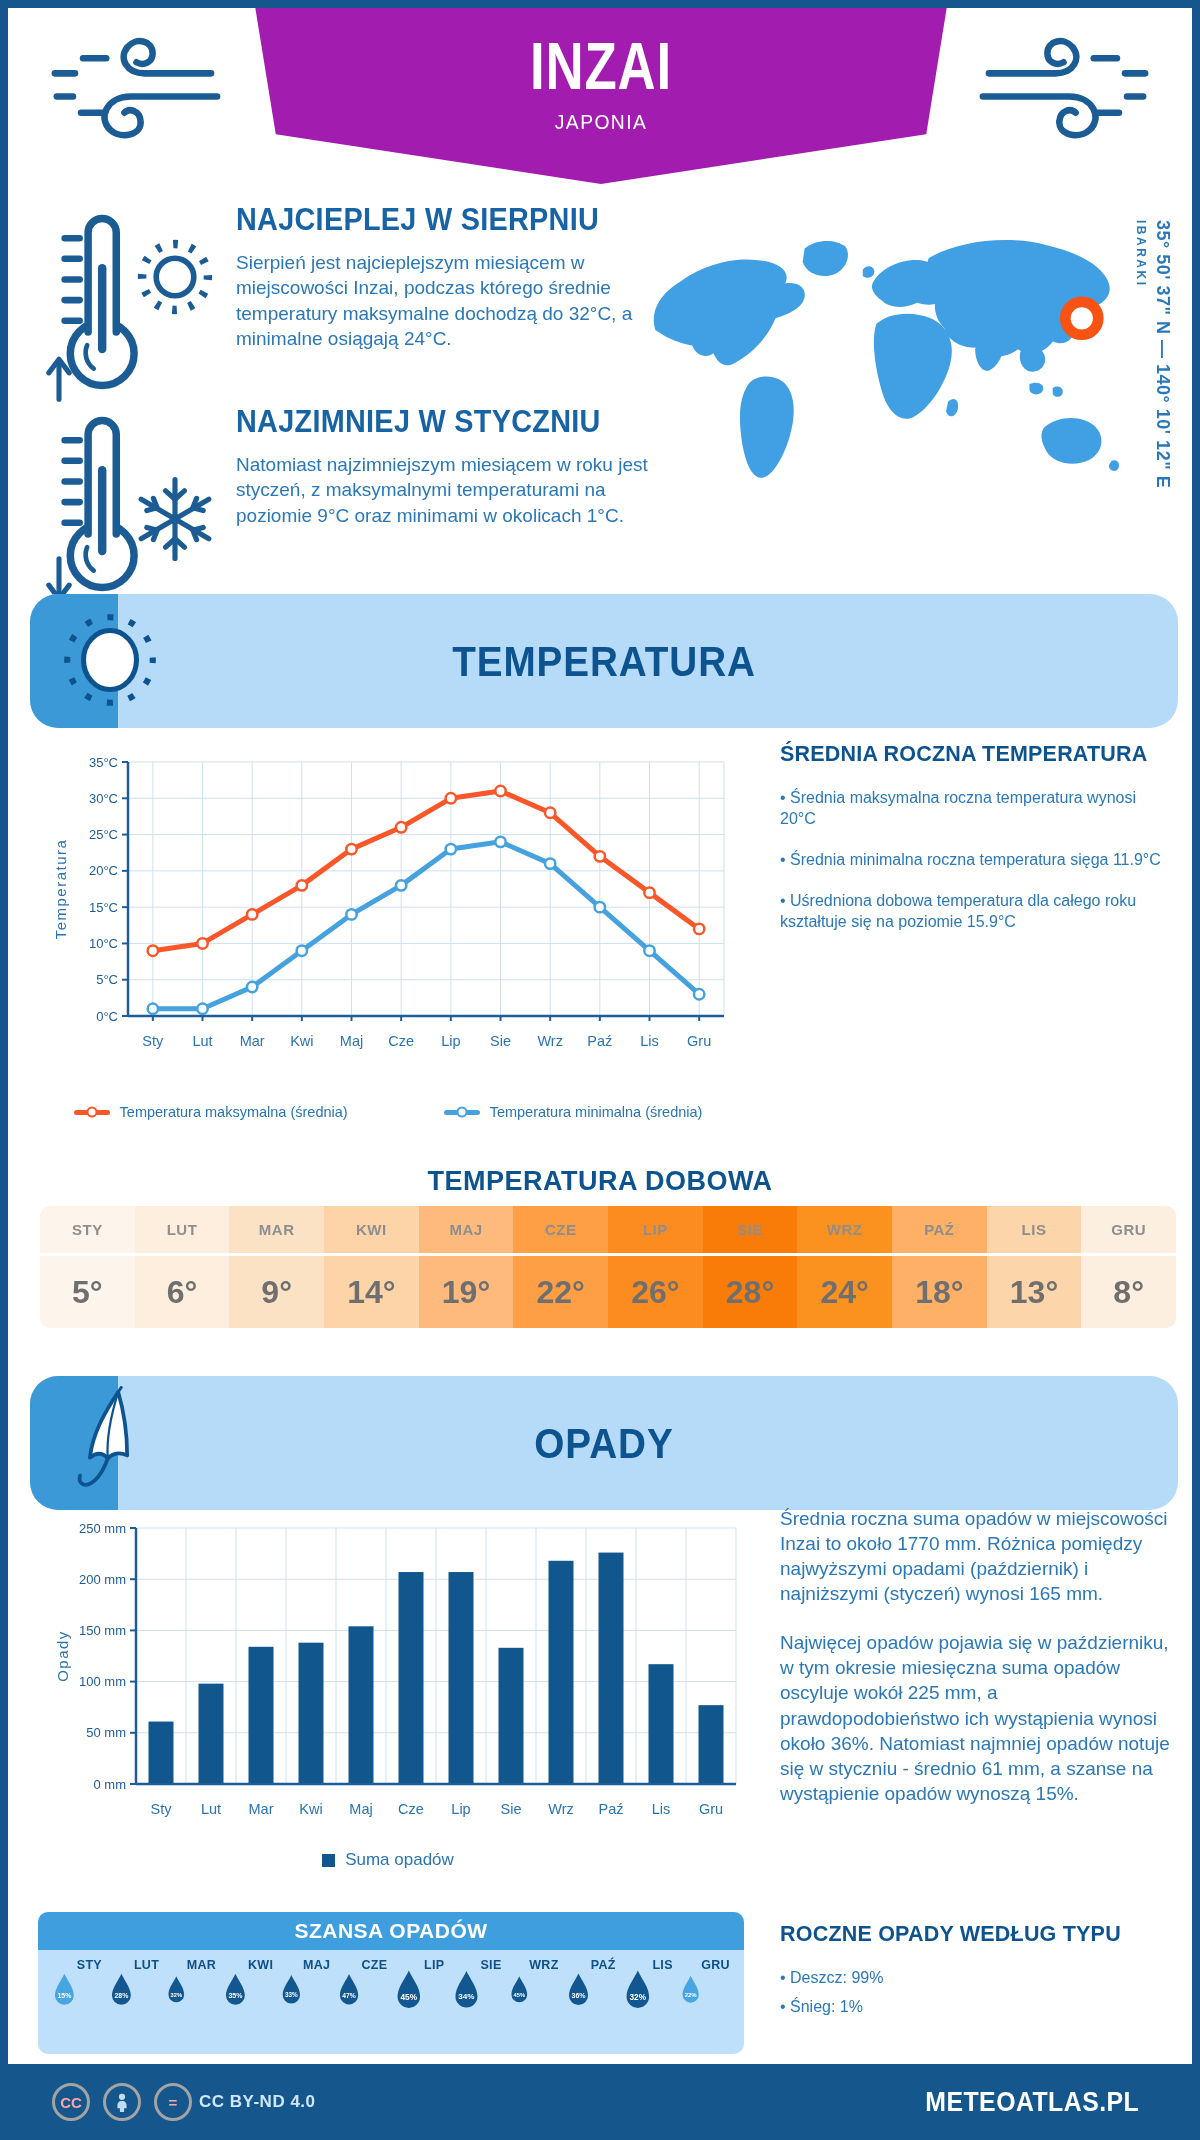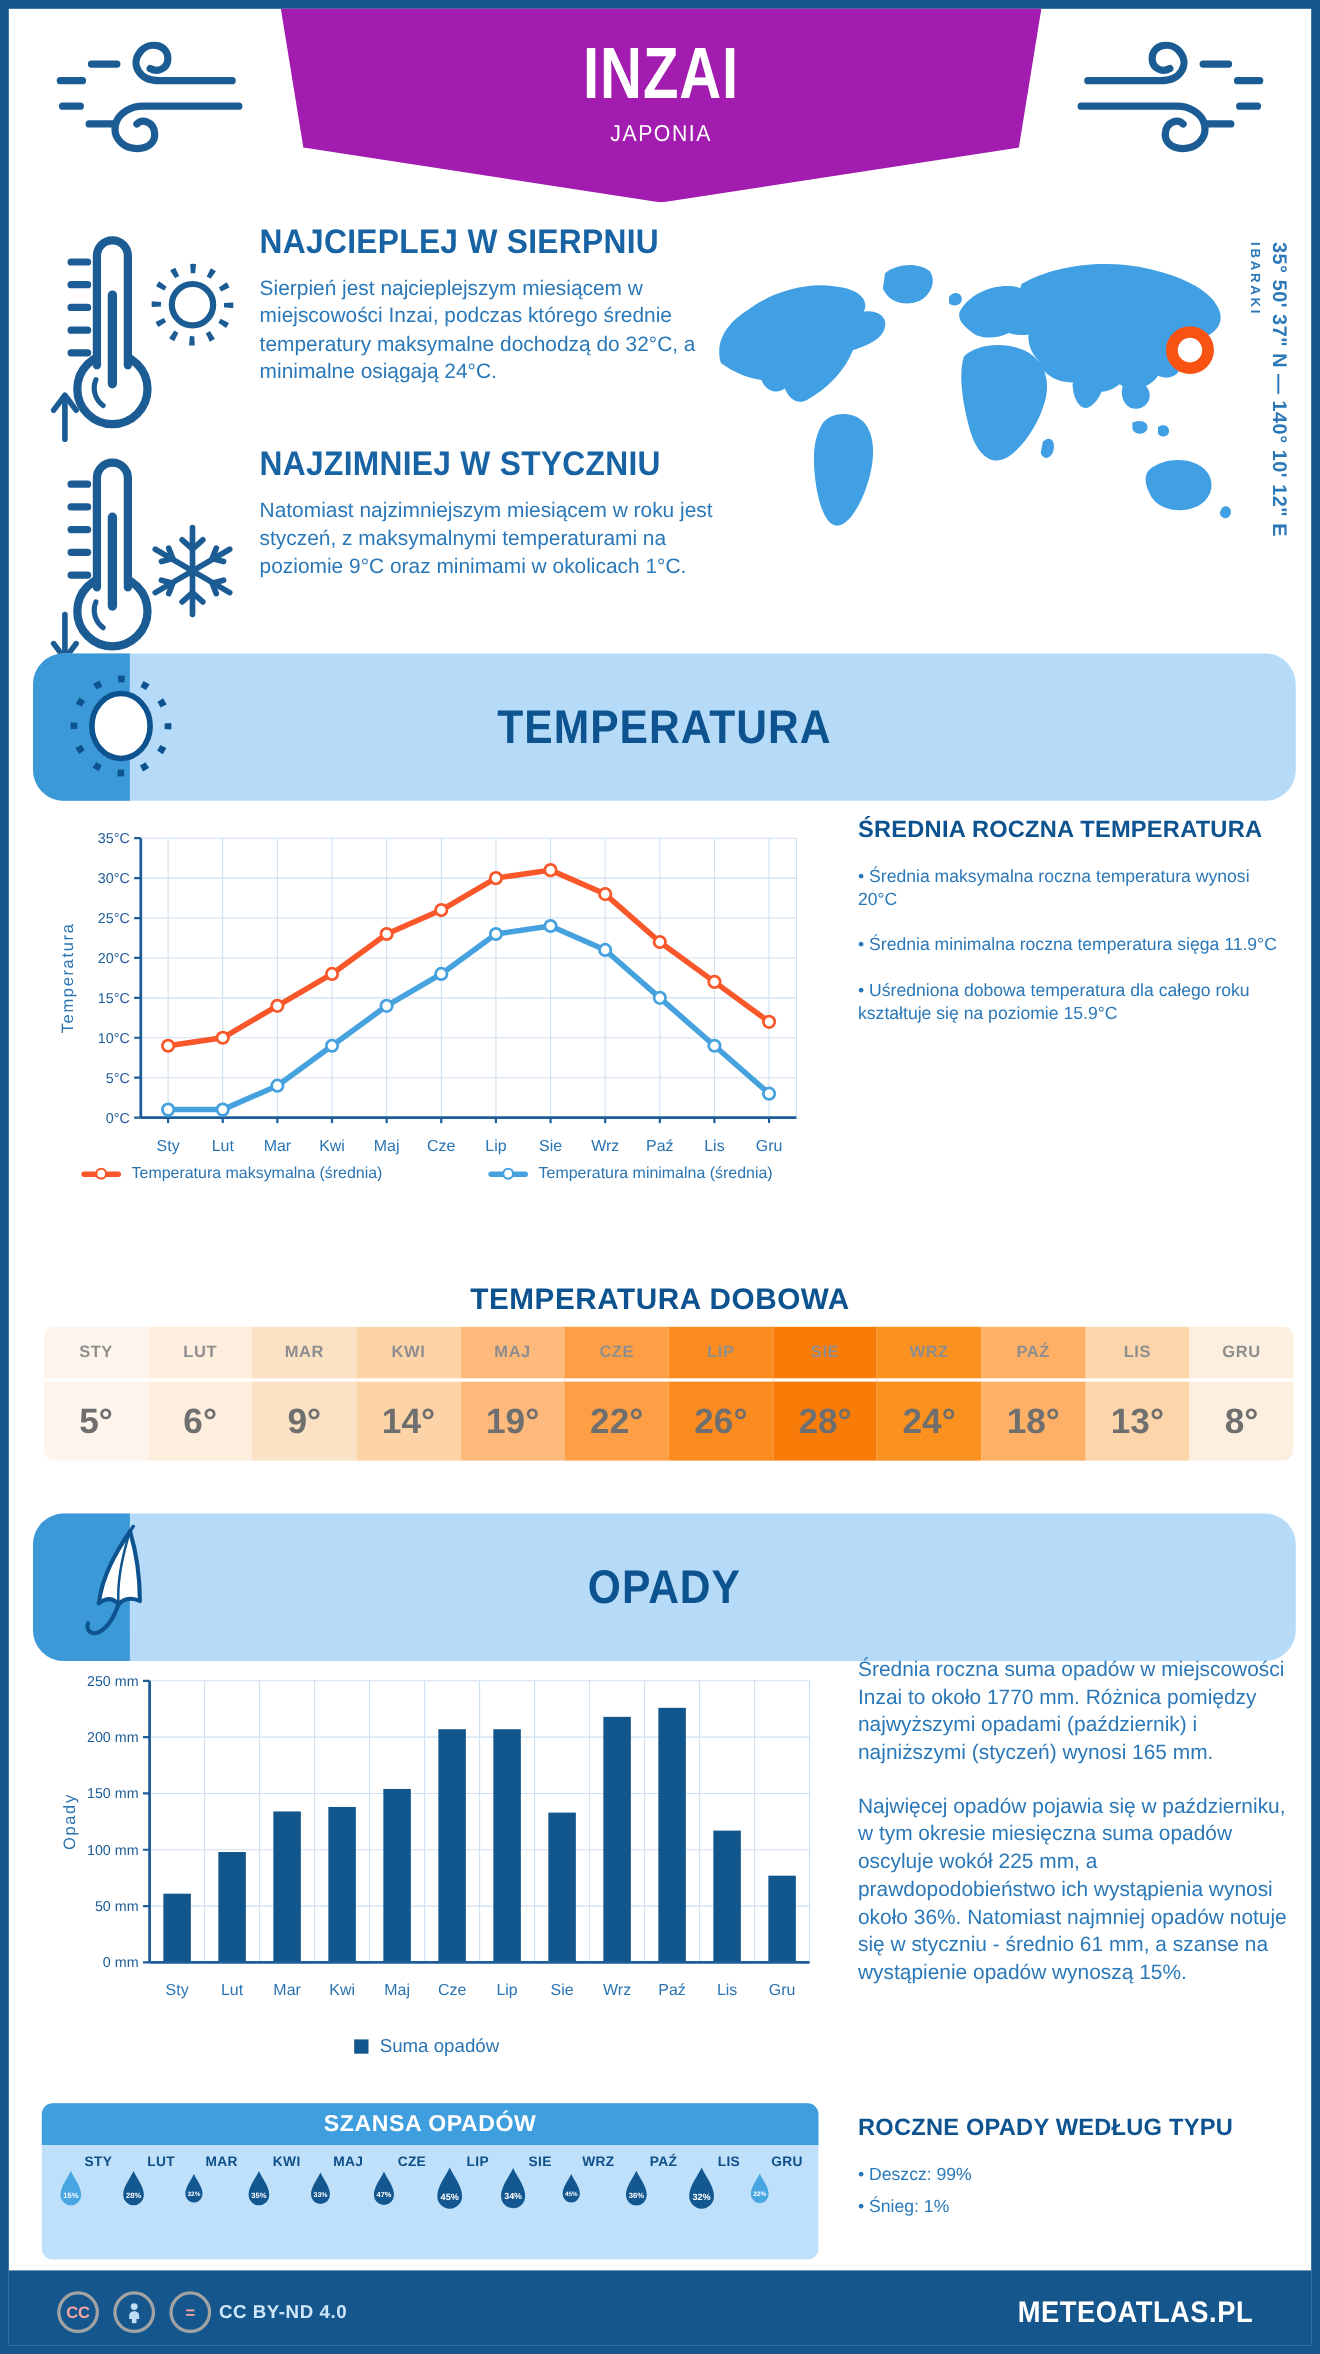--- a/index.html
+++ b/index.html
@@ -39,21 +39,21 @@
   .banner{position:absolute;left:22px;width:1148px;height:134px;background:#b5dbf8;border-radius:28px;}
   #banner-temp{top:586px;}
   #banner-opady{top:1368px;}
   .banner-accent{position:absolute;left:0;top:0;bottom:0;width:88px;background:#3c99d8;border-radius:28px 0 0 28px;}
   .banner-icon{position:absolute;left:24px;top:10px;width:112px;height:112px;}
   .banner-title{position:absolute;inset:0;display:flex;align-items:center;justify-content:center;
                 font-size:43px;font-weight:bold;color:#0d538f;letter-spacing:1px;transform:scaleX(0.9);}
 
   
   #temp-svg{position:absolute;left:40px;top:740px;}
-  #temp-legend{position:absolute;left:50px;top:1051px;width:660px;display:flex;justify-content:center;gap:96px;}
+  #temp-legend{position:absolute;left:50px;top:1096px;width:660px;display:flex;justify-content:center;gap:96px;}
   .lg-item{display:flex;align-items:center;gap:10px;font-size:14.5px;color:#2a74b2;}
   .lg-line{position:relative;width:36px;height:5px;border-radius:3px;display:inline-block;}
   .lg-dot{position:absolute;left:50%;top:50%;transform:translate(-50%,-50%);width:7px;height:7px;
           background:#fff;border:2px solid;border-radius:50%;}
   #precip-svg{position:absolute;left:40px;top:1504px;}
   #bar-legend{position:absolute;left:50px;top:1842px;width:660px;display:flex;justify-content:center;
               align-items:center;gap:10px;font-size:17px;color:#2a74b2;}
   #bar-legend-sq{width:13px;height:13px;}
 
   

